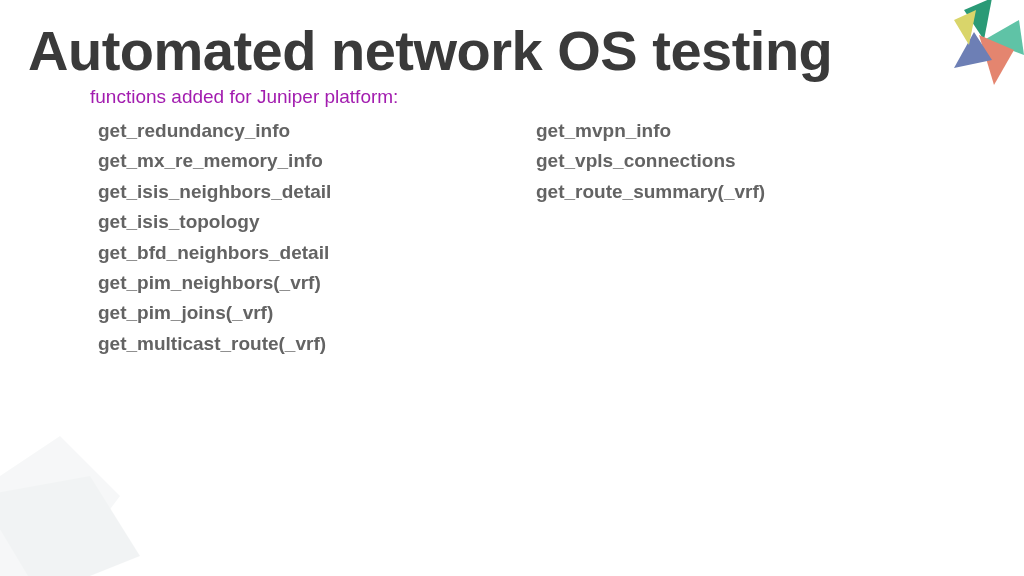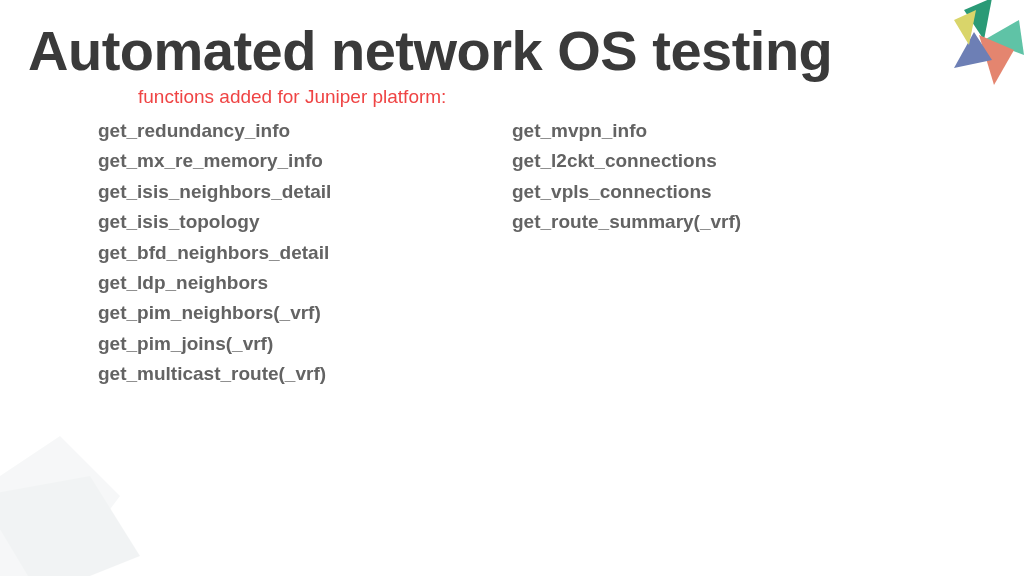--- a/index.html
+++ b/index.html
@@ -24,33 +24,32 @@
       font-size: 56px;
       font-weight: 700;
       color: #3a3a3a;
       letter-spacing: -0.5px;
     }
     .subtitle {
       position: absolute;
       top: 86px;
       left: 90px;
       font-size: 19px;
-      color: #ef4444;
+      color: #a21caf;
       font-weight: 400;
-      margin-left: 48px;
     }
     .col-left {
       position: absolute;
       top: 116px;
       left: 98px;
     }
     .col-right {
       position: absolute;
       top: 116px;
-      left: 512px;
+      left: 536px;
     }
     .fn-item {
       font-size: 19px;
       font-weight: 700;
       color: #636363;
       line-height: 1.6;
     }
     .decor-bl {
       position: absolute;
       bottom: -40px;
@@ -84,24 +83,22 @@
 <h1 class="title">Automated network OS testing</h1>
 
 <div class="subtitle">functions added for Juniper platform:</div>
 
 <div class="col-left">
   <div class="fn-item">get_redundancy_info</div>
   <div class="fn-item">get_mx_re_memory_info</div>
   <div class="fn-item">get_isis_neighbors_detail</div>
   <div class="fn-item">get_isis_topology</div>
   <div class="fn-item">get_bfd_neighbors_detail</div>
-  <div class="fn-item">get_ldp_neighbors</div>
   <div class="fn-item">get_pim_neighbors(_vrf)</div>
   <div class="fn-item">get_pim_joins(_vrf)</div>
   <div class="fn-item">get_multicast_route(_vrf)</div>
 </div>
 
 <div class="col-right">
   <div class="fn-item">get_mvpn_info</div>
-  <div class="fn-item">get_l2ckt_connections</div>
   <div class="fn-item">get_vpls_connections</div>
   <div class="fn-item">get_route_summary(_vrf)</div>
 </div>
 
 </body></html>

